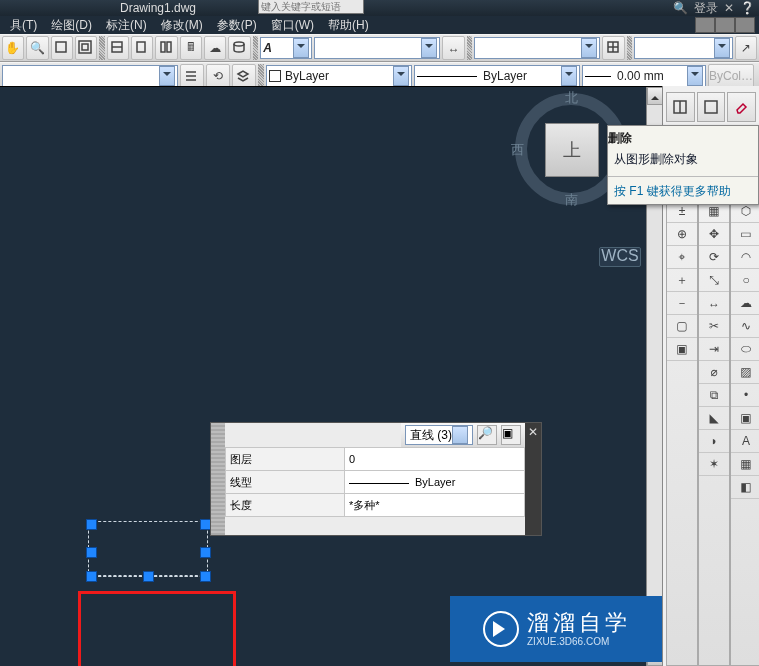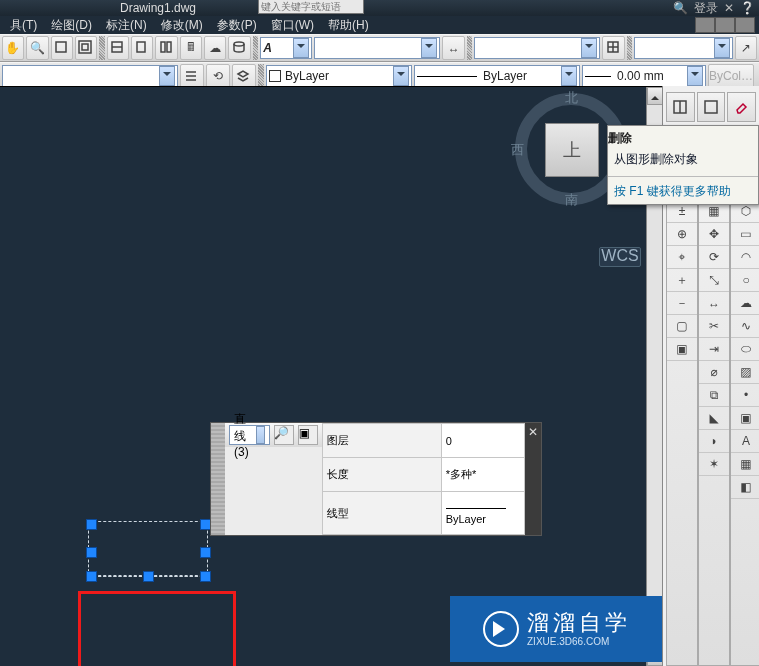--- a/index.html
+++ b/index.html
@@ -50,21 +50,21 @@
   .tooltip .desc{padding:0 6px 6px;color:#0f172a;}
   .tooltip .sep{height:1px;background:#bbb;margin:2px 0;}
   .tooltip .cmd{display:flex;align-items:center;gap:6px;padding:4px 6px;font-weight:bold;}
   .tooltip .cmd .ic{width:16px;height:16px;background:#f6c54a;border:1px solid #b58a1d;}
   .tooltip .hint{padding:4px 6px;color:#0369a1;}
   
   .draw{position:absolute;left:0;top:0;right:0;bottom:0;}
   
   .propal{position:absolute;left:210px;top:422px;width:330px;height:112px;background:#ececec;border:1px solid #555;display:flex;z-index:15;}
   .propal .side{width:14px;background:#b8b8b8 repeating-linear-gradient(0deg,#a9a9a9 0 2px,#bcbcbc 2px 4px);}
-  .propal .body{flex:1;display:flex;flex-direction:row;}
+  .propal .body{flex:1;display:flex;flex-direction:column;align-items:flex-end;}
   .propal .hdr{height:24px;background:linear-gradient(#f8f8f8,#dadada);display:flex;align-items:center;padding:0 4px;gap:4px;}
   .propal .hdr .sel{flex:1;height:18px;border:1px solid #7a95b8;background:#fff;display:flex;align-items:center;padding:0 4px;}
   .propal .hdr .sel .arrow{margin-left:auto;width:14px;height:16px;background:linear-gradient(#cfe3ff,#a9c6ea);border:1px solid #7a95b8;}
   .propal .hdr .ic{width:18px;height:18px;border:1px solid #aaa;background:#eee;}
   .propal .closebar{width:16px;background:#3b3b3b;color:#ddd;display:flex;flex-direction:column;align-items:center;}
   .propal .closebar div{height:14px;width:14px;margin:2px 0;}
   .propal table{border-collapse:collapse;width:100%;font-size:11px;}
   .propal td{border:1px solid #c6c6c6;padding:2px 4px;background:#fff;height:18px;}
   .propal td.k{background:#f2f2f2;width:110px;}
   .clrsw{display:inline-block;width:10px;height:10px;border:1px solid #333;background:#fff;margin-right:4px;}
@@ -361,27 +361,27 @@
       <div class="ic">🔎</div>
       <div class="ic">▣</div>
     </div>
     <table>
       <tbody>
       <tr>
             <td class="k">图层</td>
             <td>0</td>
           </tr>
       <tr>
+            <td class="k">线型</td>
+            <td><span class="ltline"></span><span>ByLayer</span></td>
+          </tr>
+      <tr>
             <td class="k">长度</td>
             <td>*多种*</td>
           </tr>
-      <tr>
-            <td class="k">线型</td>
-            <td><span class="ltline"></span><span>ByLayer</span></td>
-          </tr>
     </tbody>
       </table>
   </div>
   <div class="closebar">
     <div style="color:#ddd;text-align:center">✕</div>
     <div></div>
   </div>
 </div>
 
 </body></html>

